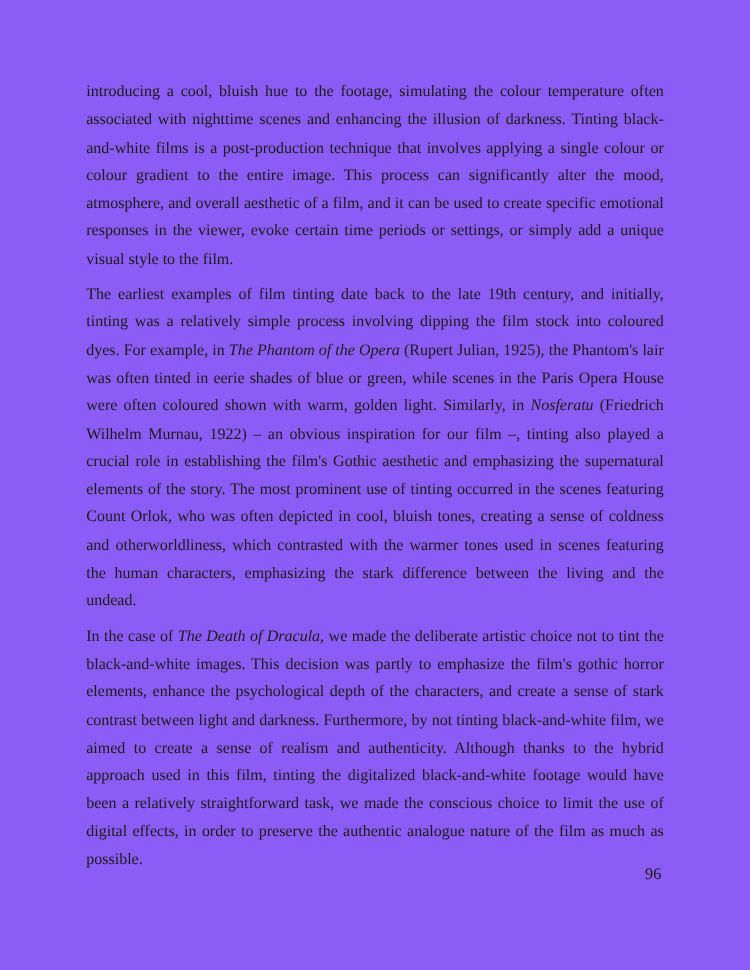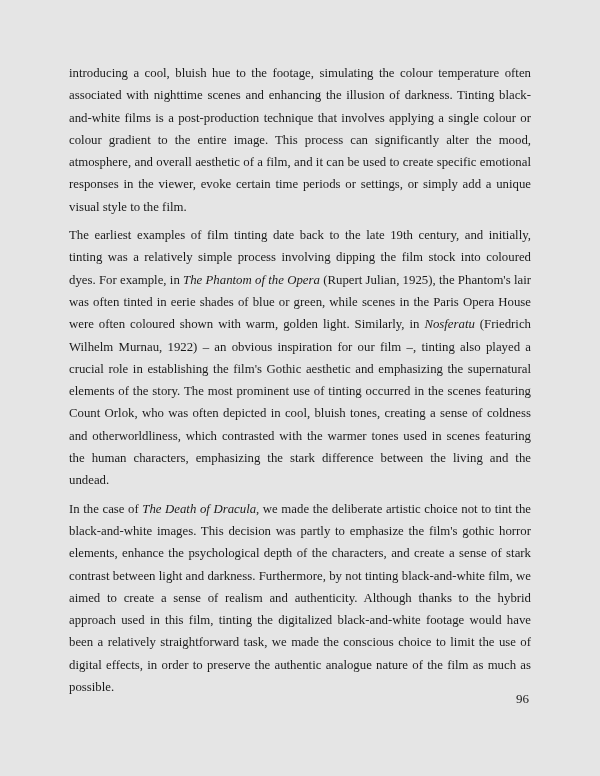--- a/index.html
+++ b/index.html
@@ -36,20 +36,20 @@
     top: 691px;
     right: 71px;
     font-size: 13px;
     line-height: 15px;
     text-align: center;
   }
 </style>
 </head>
 <body>
 
-<div class="page" style="color: rgb(27, 27, 27); background: #e5e5e5;">
+<div class="page" style="color: rgb(27, 27, 27); background: #8b5cf6;">
   <div class="body-text" id="paragraph-container">
       <p><span>introducing a cool, bluish hue to the footage, simulating the colour temperature often associated with nighttime scenes and enhancing the illusion of darkness. Tinting black-and-white films is a post-production technique that involves applying a single colour or colour gradient to the entire image. This process can significantly alter the mood, atmosphere, and overall aesthetic of a film, and it can be used to create specific emotional responses in the viewer, evoke certain time periods or settings, or simply add a unique visual style to the film.</span></p>
       <p><span>The earliest examples of film tinting date back to the late 19th century, and initially, tinting was a relatively simple process involving dipping the film stock into coloured dyes. For example, in </span><em>The Phantom of the Opera</em><span> (Rupert Julian, 1925), the Phantom's lair was often tinted in eerie shades of blue or green, while scenes in the Paris Opera House were often coloured shown with warm, golden light. Similarly, in </span><em>Nosferatu</em><span> (Friedrich Wilhelm Murnau, 1922) – an obvious inspiration for our film –, tinting also played a crucial role in establishing the film's Gothic aesthetic and emphasizing the supernatural elements of the story. The most prominent use of tinting occurred in the scenes featuring Count Orlok, who was often depicted in cool, bluish tones, creating a sense of coldness and otherworldliness, which contrasted with the warmer tones used in scenes featuring the human characters, emphasizing the stark difference between the living and the undead.</span></p>
       <p><span>In the case of </span><em>The Death of Dracula</em><span>, we made the deliberate artistic choice not to tint the black-and-white images. This decision was partly to emphasize the film's gothic horror elements, enhance the psychological depth of the characters, and create a sense of stark contrast between light and darkness. Furthermore, by not tinting black-and-white film, we aimed to create a sense of realism and authenticity. Although thanks to the hybrid approach used in this film, tinting the digitalized black-and-white footage would have been a relatively straightforward task, we made the conscious choice to limit the use of digital effects, in order to preserve the authentic analogue nature of the film as much as possible.</span></p>
     </div>
   <div class="page-number">96</div>
 </div>
 
 </body></html>

